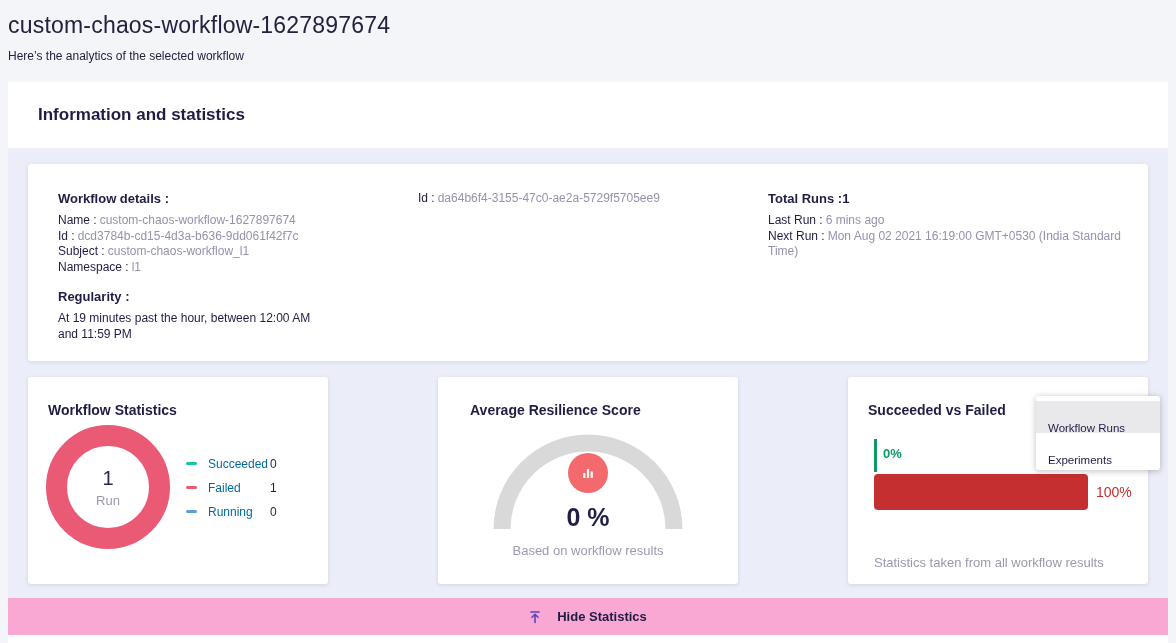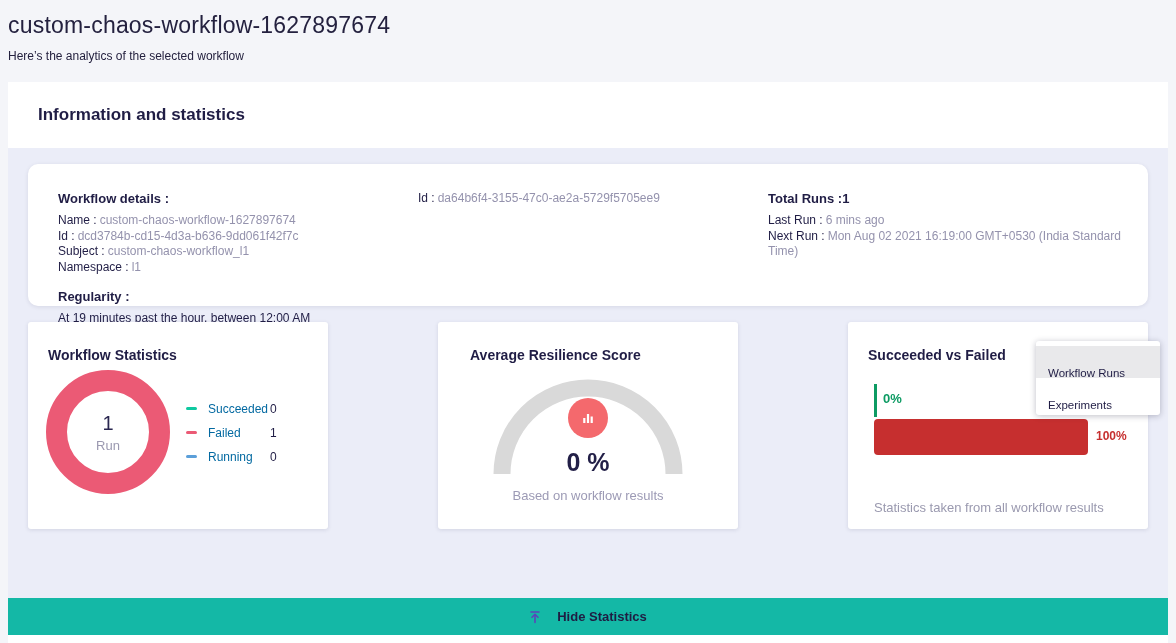--- a/index.html
+++ b/index.html
@@ -14,21 +14,21 @@
   .page-header h1 { font-size:23px; font-weight:500; color:#24213f; letter-spacing:.2px; }
   .page-header p { margin-top:10px; font-size:12px; color:#24213f; }
 
   .band { margin:0 8px; }
   .section-head { background:#ffffff; height:66px; padding:23px 0 0 30px; }
   .section-head h2 { font-size:17px; font-weight:700; color:#201d45; }
 
   .stats-band { background:#ebedf8; height:450px; padding:16px 20px 0 20px; }
 
   .details-card {
-    position:relative; height:142px; background:#fff; border-radius:10px;
+    position:relative; height:197px; background:#fff; border-radius:3px;
     box-shadow:0 1px 4px rgba(30,30,70,.10);
   }
   .col { position:absolute; top:27px; }
   .col-1 { left:30px; width:330px; }
   .col-2 { left:390px; width:340px; }
   .col-3 { left:740px; width:385px; }
   .col h3 { font-size:13px; font-weight:700; color:#201d45; margin-bottom:7px; }
   .kv { font-size:12px; line-height:15.5px; }
   .kv .k { color:#201d45; margin-right:3px; }
   .kv .v { color:#9492ad; }
@@ -74,25 +74,25 @@
   
   .menu {
     position:absolute; right:-12px; top:19px; width:124px; background:#fff; z-index:5;
     border-radius:3px; box-shadow:0 1px 6px rgba(20,20,50,.28); padding:5px 0;
   }
   .menu-item { height:23px; line-height:23px; padding:16px 12px; font-size:11.5px; color:#201d45; cursor:pointer; }
   .menu-item.selected { background:#e9e9eb; }
   .green-tick { position:absolute; left:26px; top:62px; width:3px; height:33px; background:#0d9b63; }
   .green-pct { position:absolute; left:35px; top:69px; font-size:13px; font-weight:700; color:#0d9b63; }
   .red-bar { position:absolute; left:26px; top:97px; width:214px; height:36px; background:#c62f2f; border-radius:4px; }
-  .red-pct { position:absolute; left:248px; top:107px; font-size:12px; font-weight:700; color:#c62f2f; }
+  .red-pct { position:absolute; left:248px; top:107px; font-size:14px; font-weight:400; color:#c62f2f; }
   .svf-caption { position:absolute; left:26px; top:178px; font-size:13px; color:#9a99af; }
 
   .footer-bar {
-    margin:0 8px; height:37px; background:#14b8a6;
+    margin:0 8px; height:37px; background:#f9a8d4;
     display:flex; align-items:center; justify-content:center; gap:16px; cursor:pointer;
   }
   .footer-bar span { font-size:13px; font-weight:700; color:#1f1c42; }
   .bottom-strip { margin:0 8px; height:8px; background:#ffffff; }
 </style>
 </head>
 <body>
 
 <div class="page-header">
   <h1>custom-chaos-workflow-1627897674</h1>

